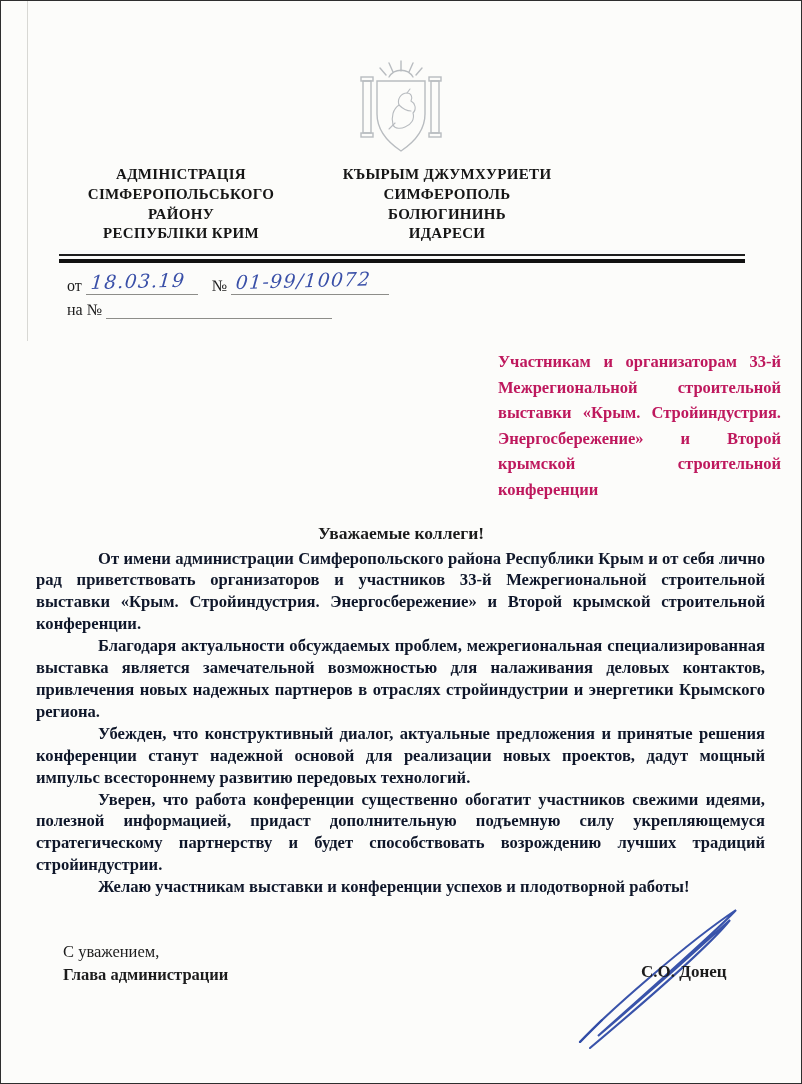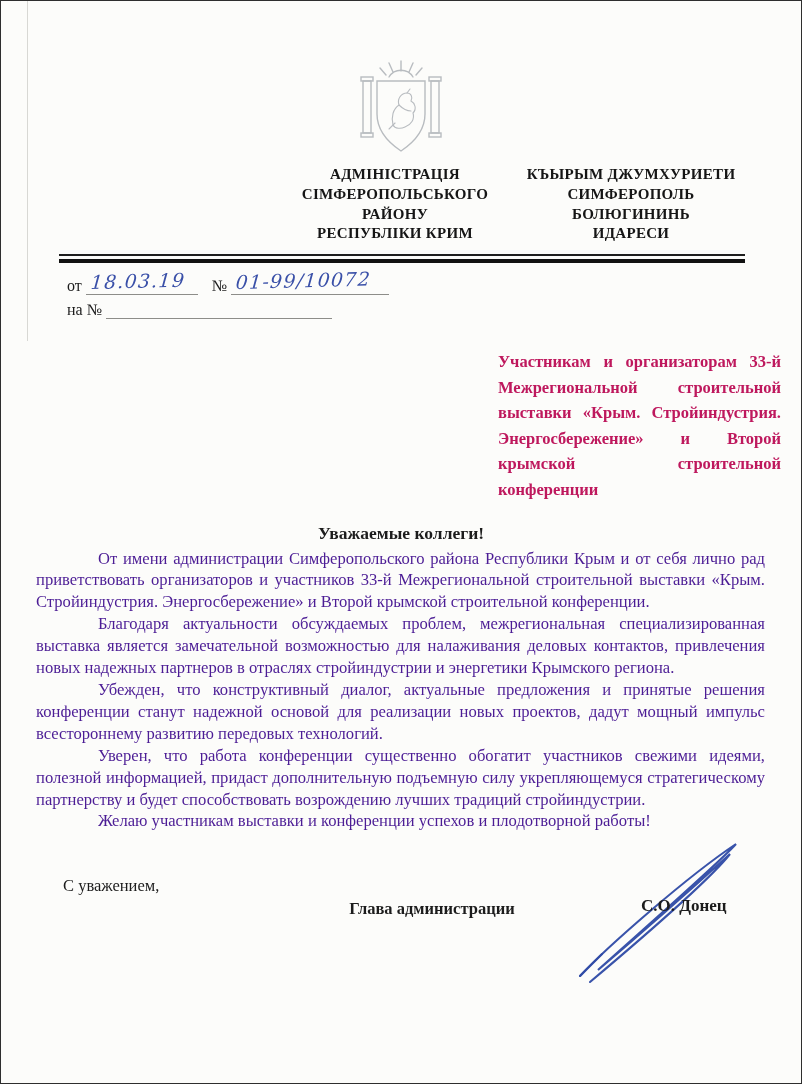--- a/index.html
+++ b/index.html
@@ -15,22 +15,23 @@
   }
   
   .scan-edge{position:absolute;left:26px;top:0;width:1px;height:340px;background:#d8d8d4;}
 
   
   .emblem{display:flex;justify-content:center;padding-top:58px;}
   .emblem svg{opacity:.75;}
 
   
   .letterhead{
-    display:flex;justify-content:flex-end;
+    display:flex;justify-content:flex-start;
     margin:10px 52px 0 62px;
+    gap:30px;
   }
   .lh-col{
     width:236px;text-align:center;
     font-weight:bold;font-size:15px;line-height:1.32;
     letter-spacing:.3px;color:#151515;
   }
   
   .rule-wrap{margin:10px 56px 0 58px;}
   .rule-thin{height:2px;background:#1e1e1e;}
   .rule-thick{height:4px;background:#111;margin-top:3px;}
@@ -66,27 +67,27 @@
   }
 
   .salutation{
     text-align:center;font-weight:bold;font-size:17.5px;
     margin:20px 0 4px 0;
   }
 
   .body-text{margin:0 36px 0 35px;}
   .body-text p{
     margin:0;font-size:16.6px;line-height:21.9px;
-    text-align:justify;text-indent:62px;color:#4c1d95;
+    text-align:justify;text-indent:62px;color:#0f172a;font-weight:bold;
   }
 
   
   .sig-area{position:relative;margin:42px 0 0 62px;height:150px;}
   .sig-closing{font-size:16.5px;line-height:1.4;}
-  .sig-title{font-weight:bold;font-size:16.5px;line-height:1.5;text-align:center;}
+  .sig-title{font-weight:bold;font-size:16.5px;line-height:1.5;}
   .sig-name{
     position:absolute;left:578px;top:22px;
     font-weight:bold;font-size:17px;white-space:nowrap;
   }
   .sig-stroke{position:absolute;left:505px;top:-36px;pointer-events:none;}
 </style>
 </head>
 <body>
 
 <div class="page">

